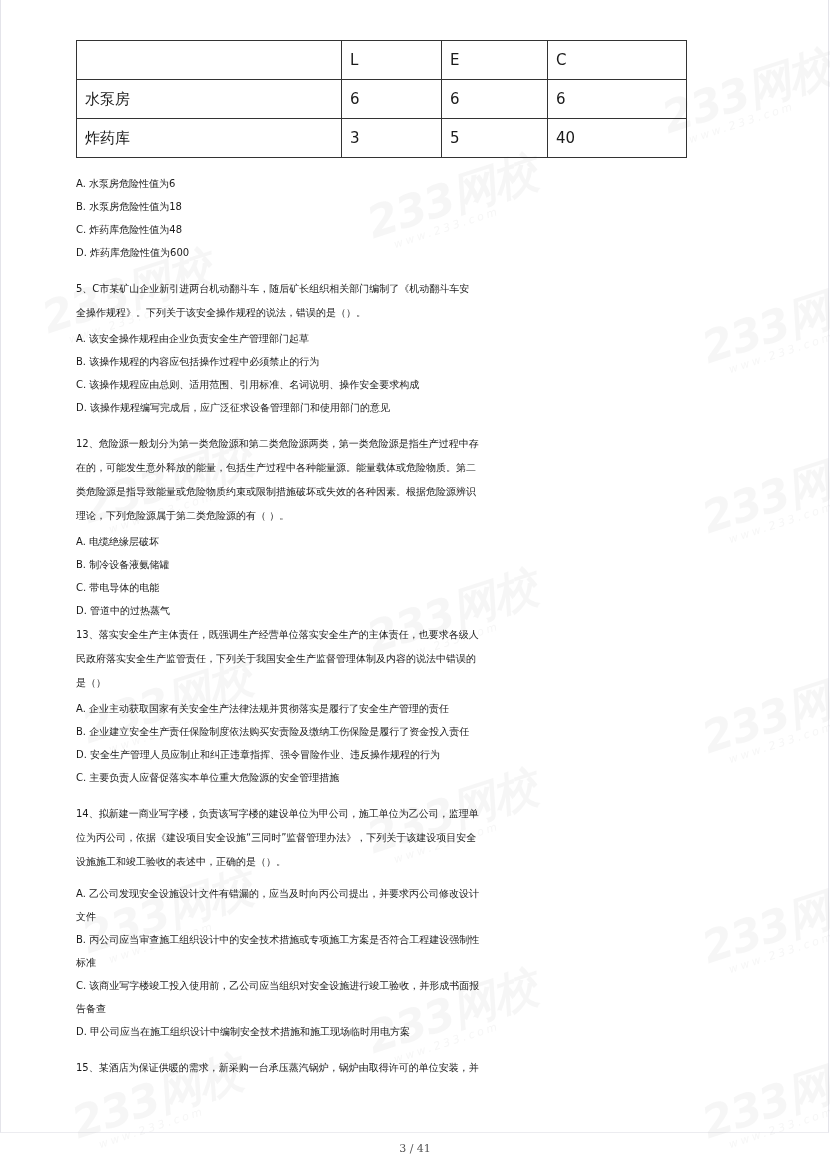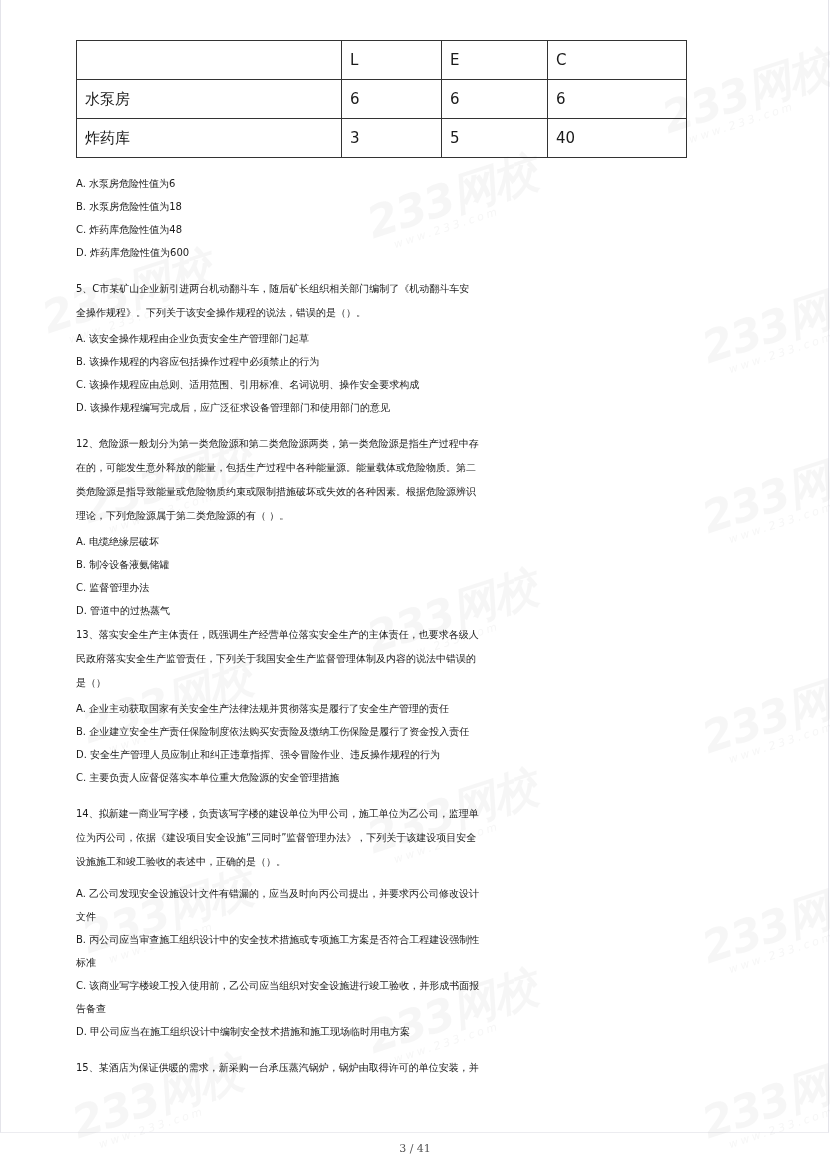--- a/index.html
+++ b/index.html
@@ -145,21 +145,21 @@
 
     <div class="q" style="margin-top:13px;">
       <div style="line-height:24px;margin-bottom:2px;">
         <span class="line">12、危险源一般划分为第一类危险源和第二类危险源两类，第一类危险源是指生产过程中存</span>
         <span class="line">在的，可能发生意外释放的能量，包括生产过程中各种能量源。能量载体或危险物质。第二</span>
         <span class="line">类危险源是指导致能量或危险物质约束或限制措施破坏或失效的各种因素。根据危险源辨识</span>
         <span class="line">理论，下列危险源属于第二类危险源的有（ ）。</span>
       </div>
       <span class="line">A. 电缆绝缘层破坏</span>
       <span class="line">B. 制冷设备液氨储罐</span>
-      <span class="line">C. 监督管理办法</span>
+      <span class="line">C. 带电导体的电能</span>
       <span class="line">D. 管道中的过热蒸气</span>
     </div>
 
     <div class="q" style="margin-top:1px;">
       <div style="line-height:24px;margin-bottom:2px;">
         <span class="line">13、落实安全生产主体责任，既强调生产经营单位落实安全生产的主体责任，也要求各级人</span>
         <span class="line">民政府落实安全生产监管责任，下列关于我国安全生产监督管理体制及内容的说法中错误的</span>
         <span class="line">是（）</span>
       </div>
       <span class="line">A. 企业主动获取国家有关安全生产法律法规并贯彻落实是履行了安全生产管理的责任</span>

